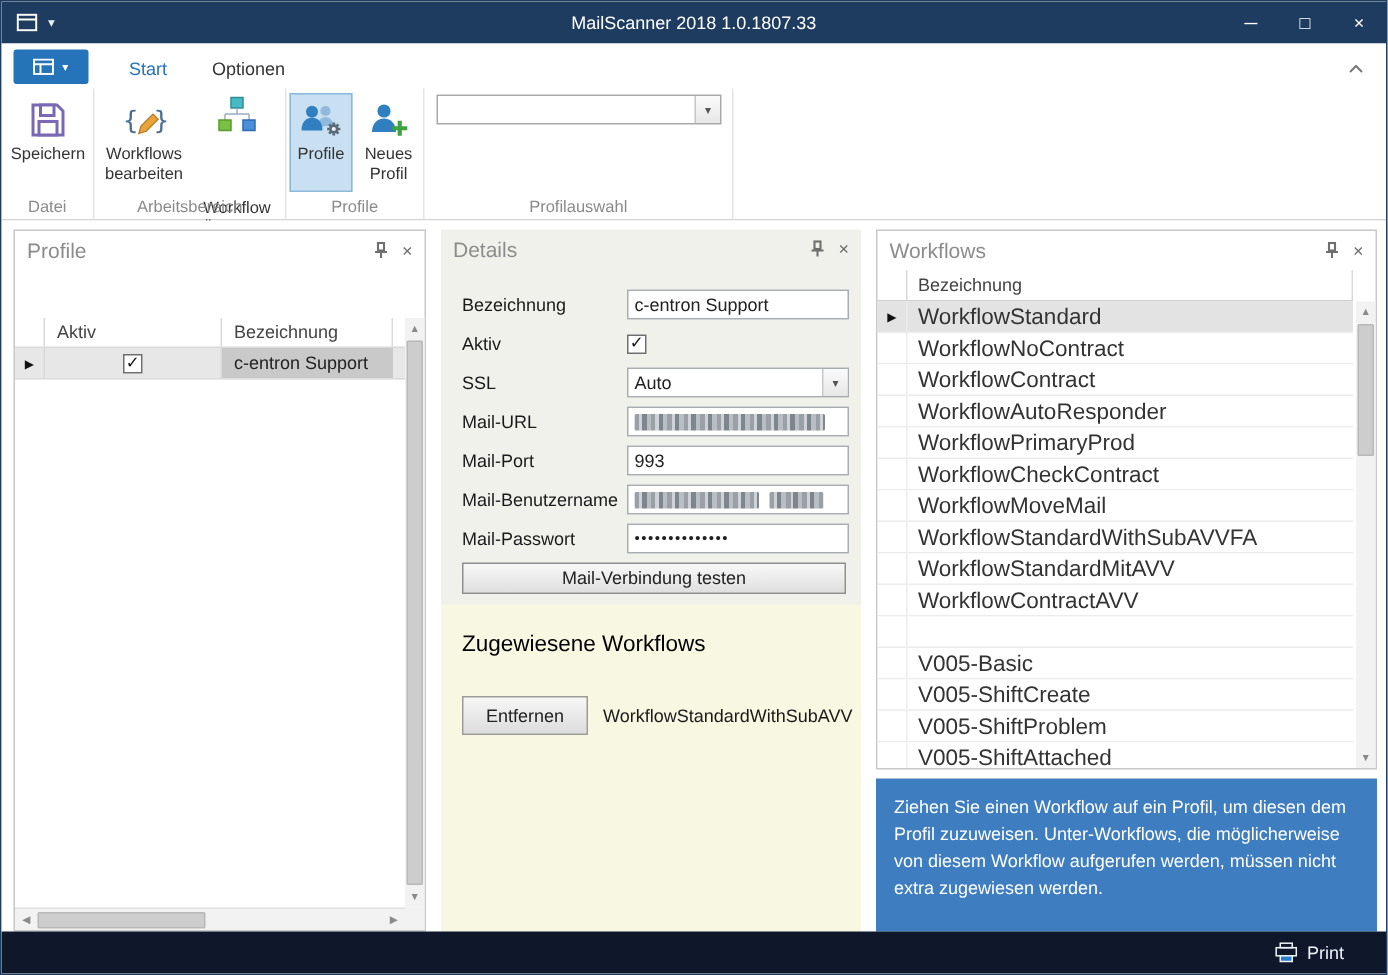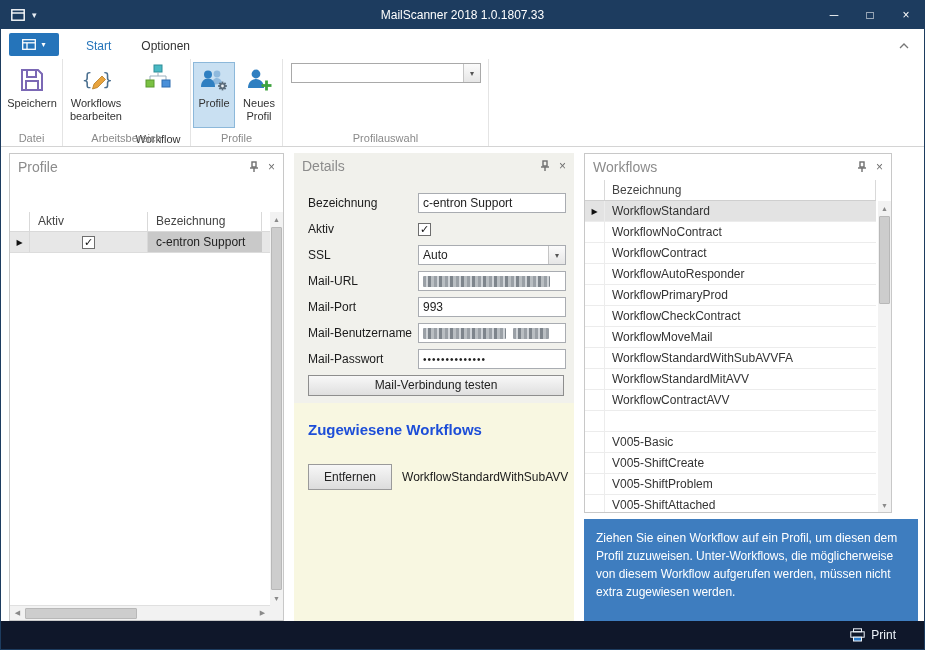--- a/index.html
+++ b/index.html
@@ -73,35 +73,35 @@
   
   .details-panel { left:293px; top:6px; width:280px; height:468px; background:#f1f1ec; }
   .form { padding:14px 8px 0 14px; }
   .form-row { display:flex; align-items:center; margin-bottom:6px; height:20px; }
   .form-label { width:110px; font-size:12px; color:#1a1a1a; }
   .tbox { width:148px; height:20px; background:#fff; border:1px solid #a9acb1; display:flex; align-items:center; padding:0 4px; font-size:12px; color:#222; }
   .combo { width:148px; height:20px; background:#fff; border:1px solid #a9acb1; display:flex; }
   .redact { height:11px; border-radius:1px; background:repeating-linear-gradient(90deg,#9aa0a6 0 3px,#cfd3d7 3px 5px,#7e858c 5px 8px,#b9bec2 8px 11px); }
   .test-btn { width:calc(100% - 2px); height:21px; margin-top:2px; border:1px solid #8e8e8e; background:linear-gradient(#f8f8f8,#dfdfdf); font-size:12px; color:#222; text-align:center; line-height:19px; }
   .assigned { position:absolute; left:0; right:0; top:250px; bottom:0; background:#f8f7e1; padding:18px 14px; }
-  .assigned h2 { font-size:15px; color:#1d4ed8; font-weight:bold; }
+  .assigned h2 { font-size:15px; color:#000000; font-weight:normal; }
   .assigned-row { margin-top:26px; display:flex; align-items:center; }
   .remove-btn { padding:5px 15px; border:1px solid #9a9a9a; background:linear-gradient(#f7f7f7,#dcdcdc); font-size:12px; color:#222; }
   .assigned-name { margin-left:10px; font-size:12px; color:#1a1a1a; }
 
   
-  .wf-panel { left:583px; top:6px; width:308px; height:360px; border:1px solid #c8c8c8; }
+  .wf-panel { left:583px; top:6px; width:334px; height:360px; border:1px solid #c8c8c8; }
   .wf-ghead { display:flex; height:21px; border-bottom:1px solid #cfcfcf; margin-right:15px; }
   .wf-ghead .gh-ind { width:20px; border-right:1px solid #d9d9d9; }
   .wf-ghead .gh-label { flex:1; padding:3px 0 0 7px; font-size:12px; color:#444; border-right:1px solid #d9d9d9; }
   .wf-list { position:absolute; top:47px; left:0; right:15px; bottom:0; overflow:hidden; }
   .wf-row { display:flex; height:21px; align-items:stretch; border-bottom:1px solid #ececec; background:#fff; }
   .wf-row.selected { background:#e3e3e3; }
   .wf-ind { width:20px; border-right:1px solid #ececec; display:flex; align-items:center; justify-content:center; font-size:8px; color:#111; }
-  .wf-label { padding-left:7px; font-size:12px; color:#333; display:flex; align-items:center; }
+  .wf-label { padding-left:7px; font-size:15px; color:#333; display:flex; align-items:center; }
   .wf-vscroll { right:0; top:47px; bottom:0; }
   .wf-vscroll .vthumb { height:88px; margin-top:1px; }
   .wf-vscroll .spacer { flex:1; }
 
   .info-box { position:absolute; left:583px; top:372px; width:334px; height:102px; background:#3e7dbf; color:#fff; padding:10px 12px; font-size:12px; line-height:1.5; }
 
   
   .statusbar { position:absolute; left:0; right:0; bottom:0; height:28px; background:#0f172a; display:flex; align-items:center; justify-content:flex-end; padding-right:28px; color:#fff; }
   .print-btn { display:flex; align-items:center; gap:6px; font-size:12px; color:#eef4fb; }
 </style>

